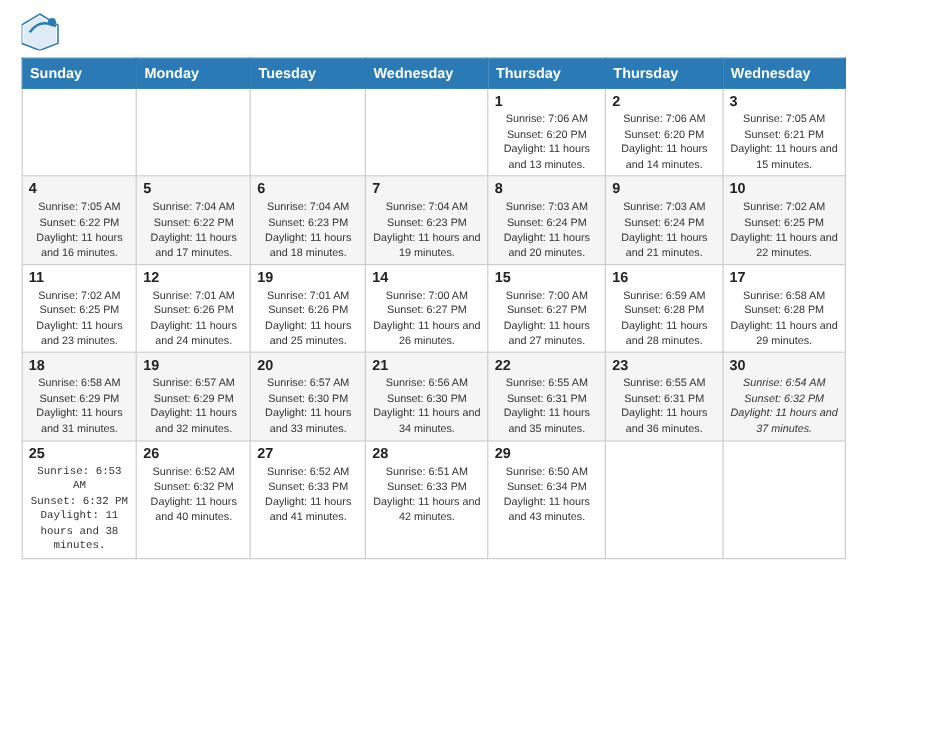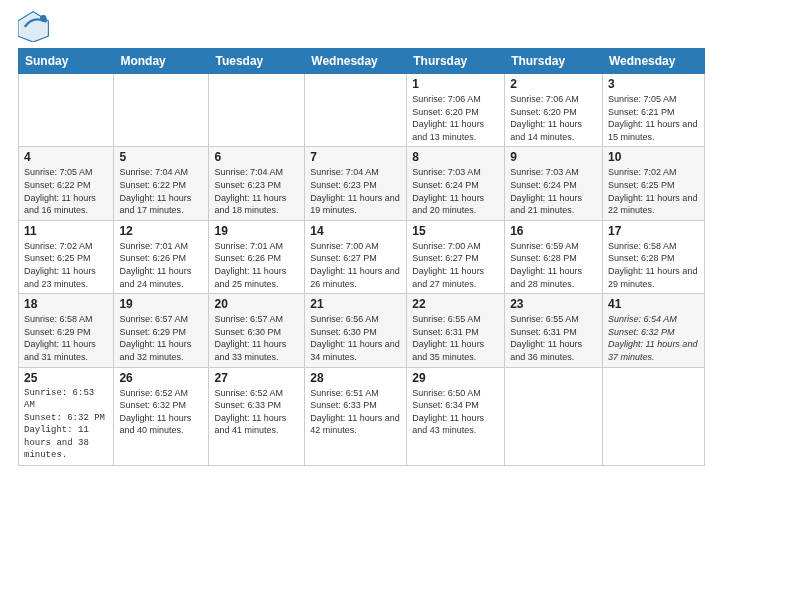--- a/index.html
+++ b/index.html
@@ -90,20 +90,21 @@
       font-size: 12px;
       font-weight: bold;
       display: block;
       margin-bottom: 2px;
       color: #222;
     }
     .day-info {
       font-size: 9px;
       color: #333;
       line-height: 1.4;
+      text-align: center;
     }
     .empty-cell {
       background: #fff !important;
     }
   </style>
 </head>
 <body>
 
 <div class="page">
   <div class="header">
@@ -281,21 +282,21 @@
 Sunset: 6:31 PM
 Daylight: 11 hours and 35 minutes.</div>
           </td>
           <td>
             <span class="day-number">23</span>
             <div class="day-info" style="white-space: pre-line;">Sunrise: 6:55 AM
 Sunset: 6:31 PM
 Daylight: 11 hours and 36 minutes.</div>
           </td>
           <td>
-            <span class="day-number">41</span>
+            <span class="day-number">30</span>
             <div class="day-info" style="white-space: pre-line; font-style: italic;">Sunrise: 6:54 AM
 Sunset: 6:32 PM
 Daylight: 11 hours and 37 minutes.</div>
           </td>
         </tr>
         <tr>
           <td>
             <span class="day-number">25</span>
             <div class="day-info" style="white-space: pre-line; font-family: Liberation Mono, monospace;">Sunrise: 6:53 AM
 Sunset: 6:32 PM

